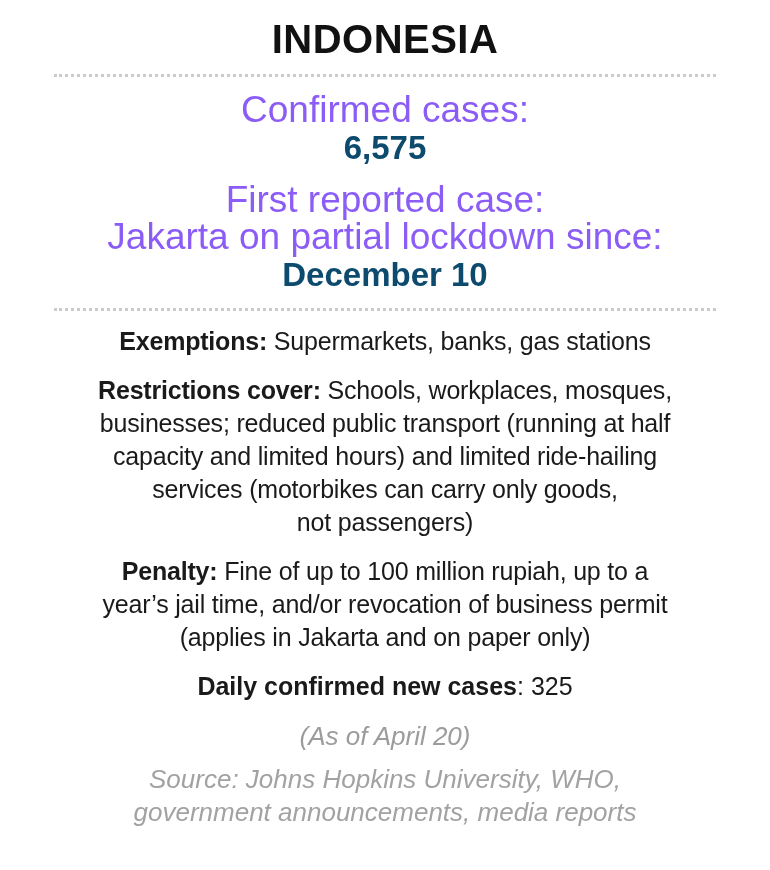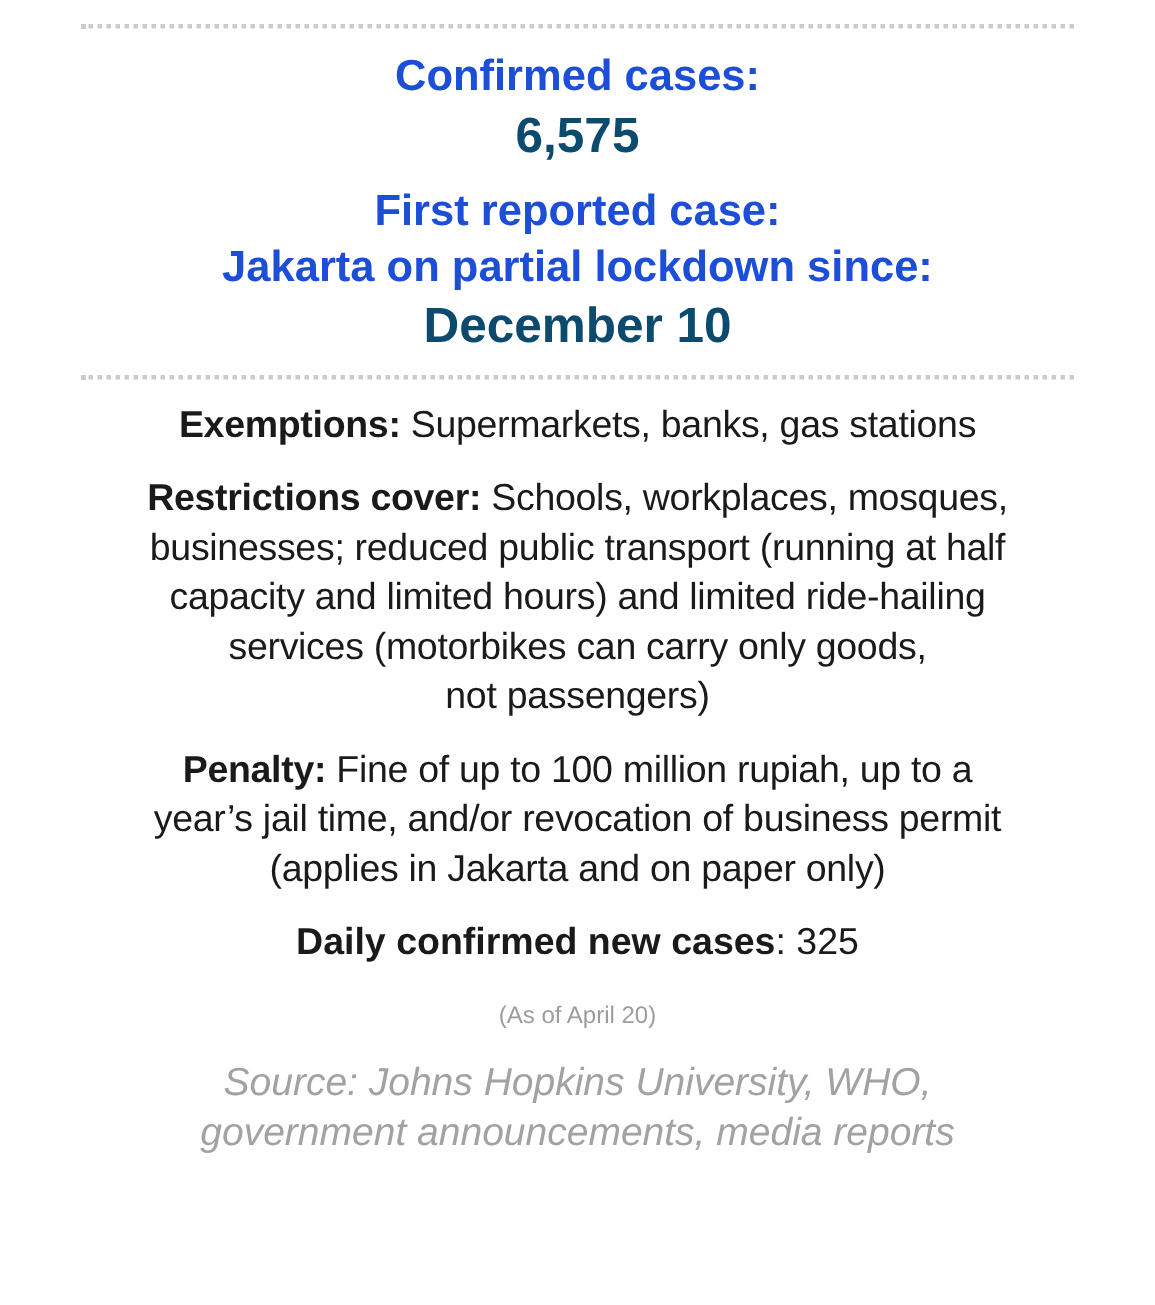--- a/index.html
+++ b/index.html
@@ -29,25 +29,24 @@
   .divider {
     border: none;
     border-top: 3px dotted #cbcbcb;
     margin: 0 26px;
     height: 0;
   }
   .stats {
     margin-top: 14px;
   }
   .stat-label {
-    font-size: 29px;
+    font-size: 37px;
     line-height: 37px;
-    color: #1d4ed8;
+    color: #8b5cf6;
     margin: 0;
-    font-weight: bold;
   }
   .stat-value {
     font-size: 33px;
     line-height: 40px;
     font-weight: 700;
     color: #0c4a6e;
     margin: 0 0 13px 0;
   }
   .detail {
     font-size: 25px;
@@ -62,40 +61,42 @@
   .b {
     font-weight: 700;
   }
   .daily {
     font-size: 25px;
     line-height: 33px;
     margin: 16px 16px 0;
     text-align: center;
   }
   .asof {
-    font-size: 16px;
+    font-size: 26px;
     line-height: 30px;
+    font-style: italic;
     color: #9c9c9c;
     margin: 18px 0 0;
     text-align: center;
   }
   .source {
     font-size: 26px;
     line-height: 33px;
     font-style: italic;
     color: #a2a2a2;
     margin: 12px 0 0;
     white-space: pre-line;
   }
 </style>
 </head>
 <body>
 
 <div class="wrap">
 
+  <h1 class="title">INDONESIA</h1>
 
   <hr class="divider">
 
   <div class="stats">
     <div>
       <p class="stat-label">Confirmed cases:</p>
       <p class="stat-value">6,575</p>
     </div>
     <div>
       <p class="stat-label">First reported case:</p>

